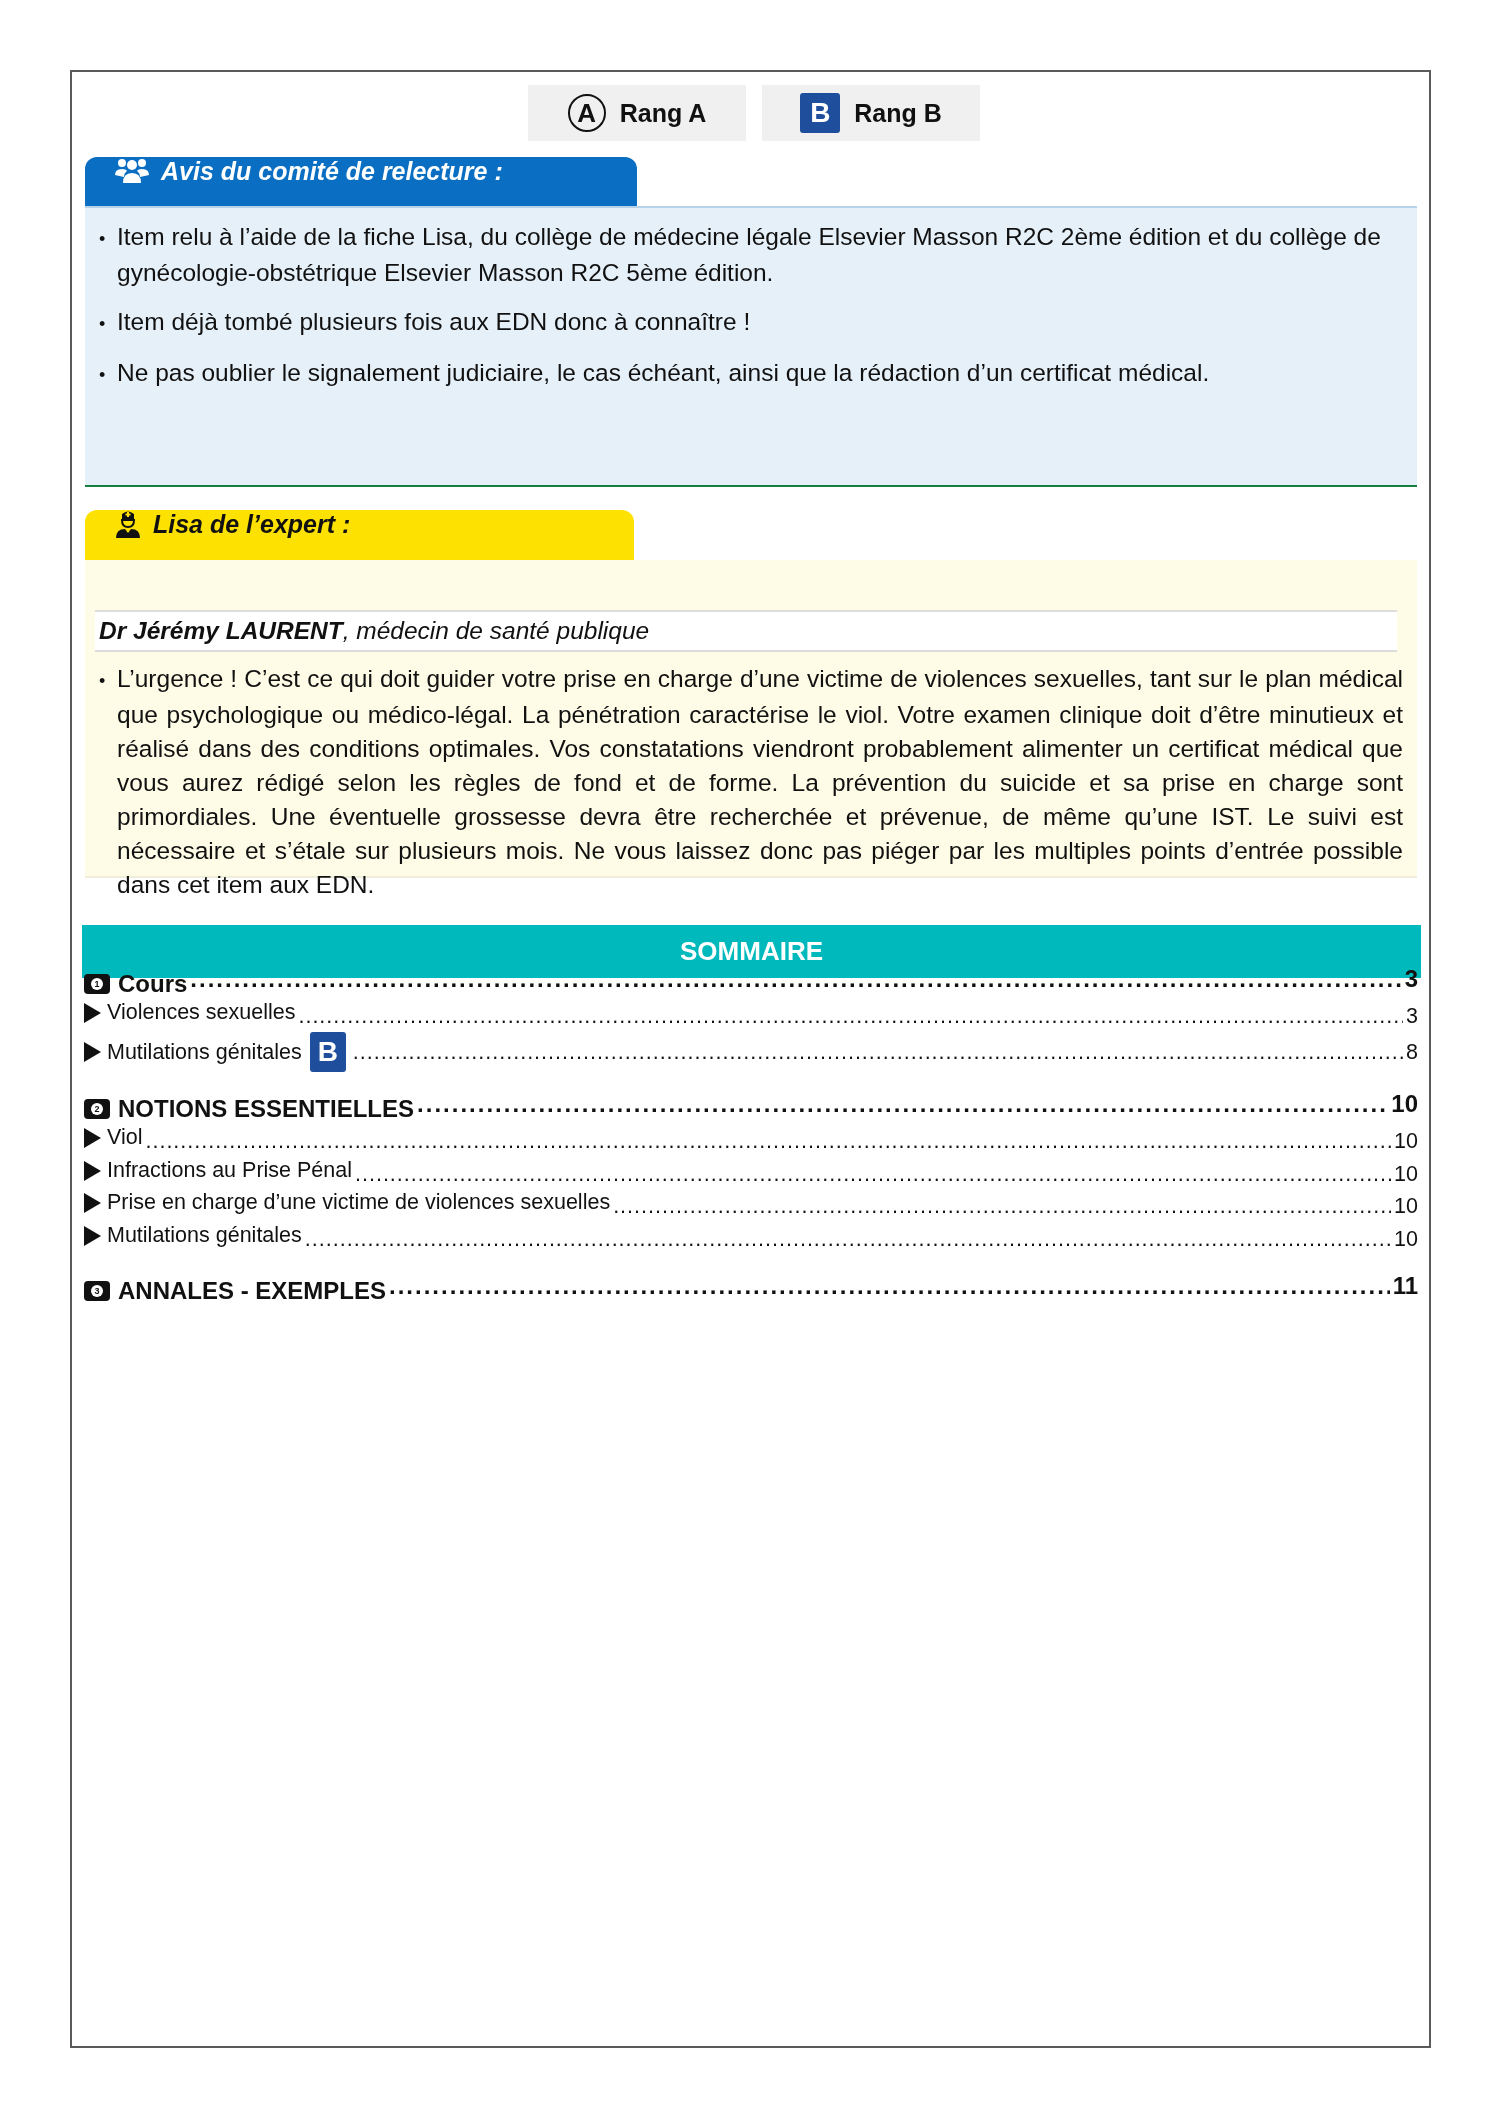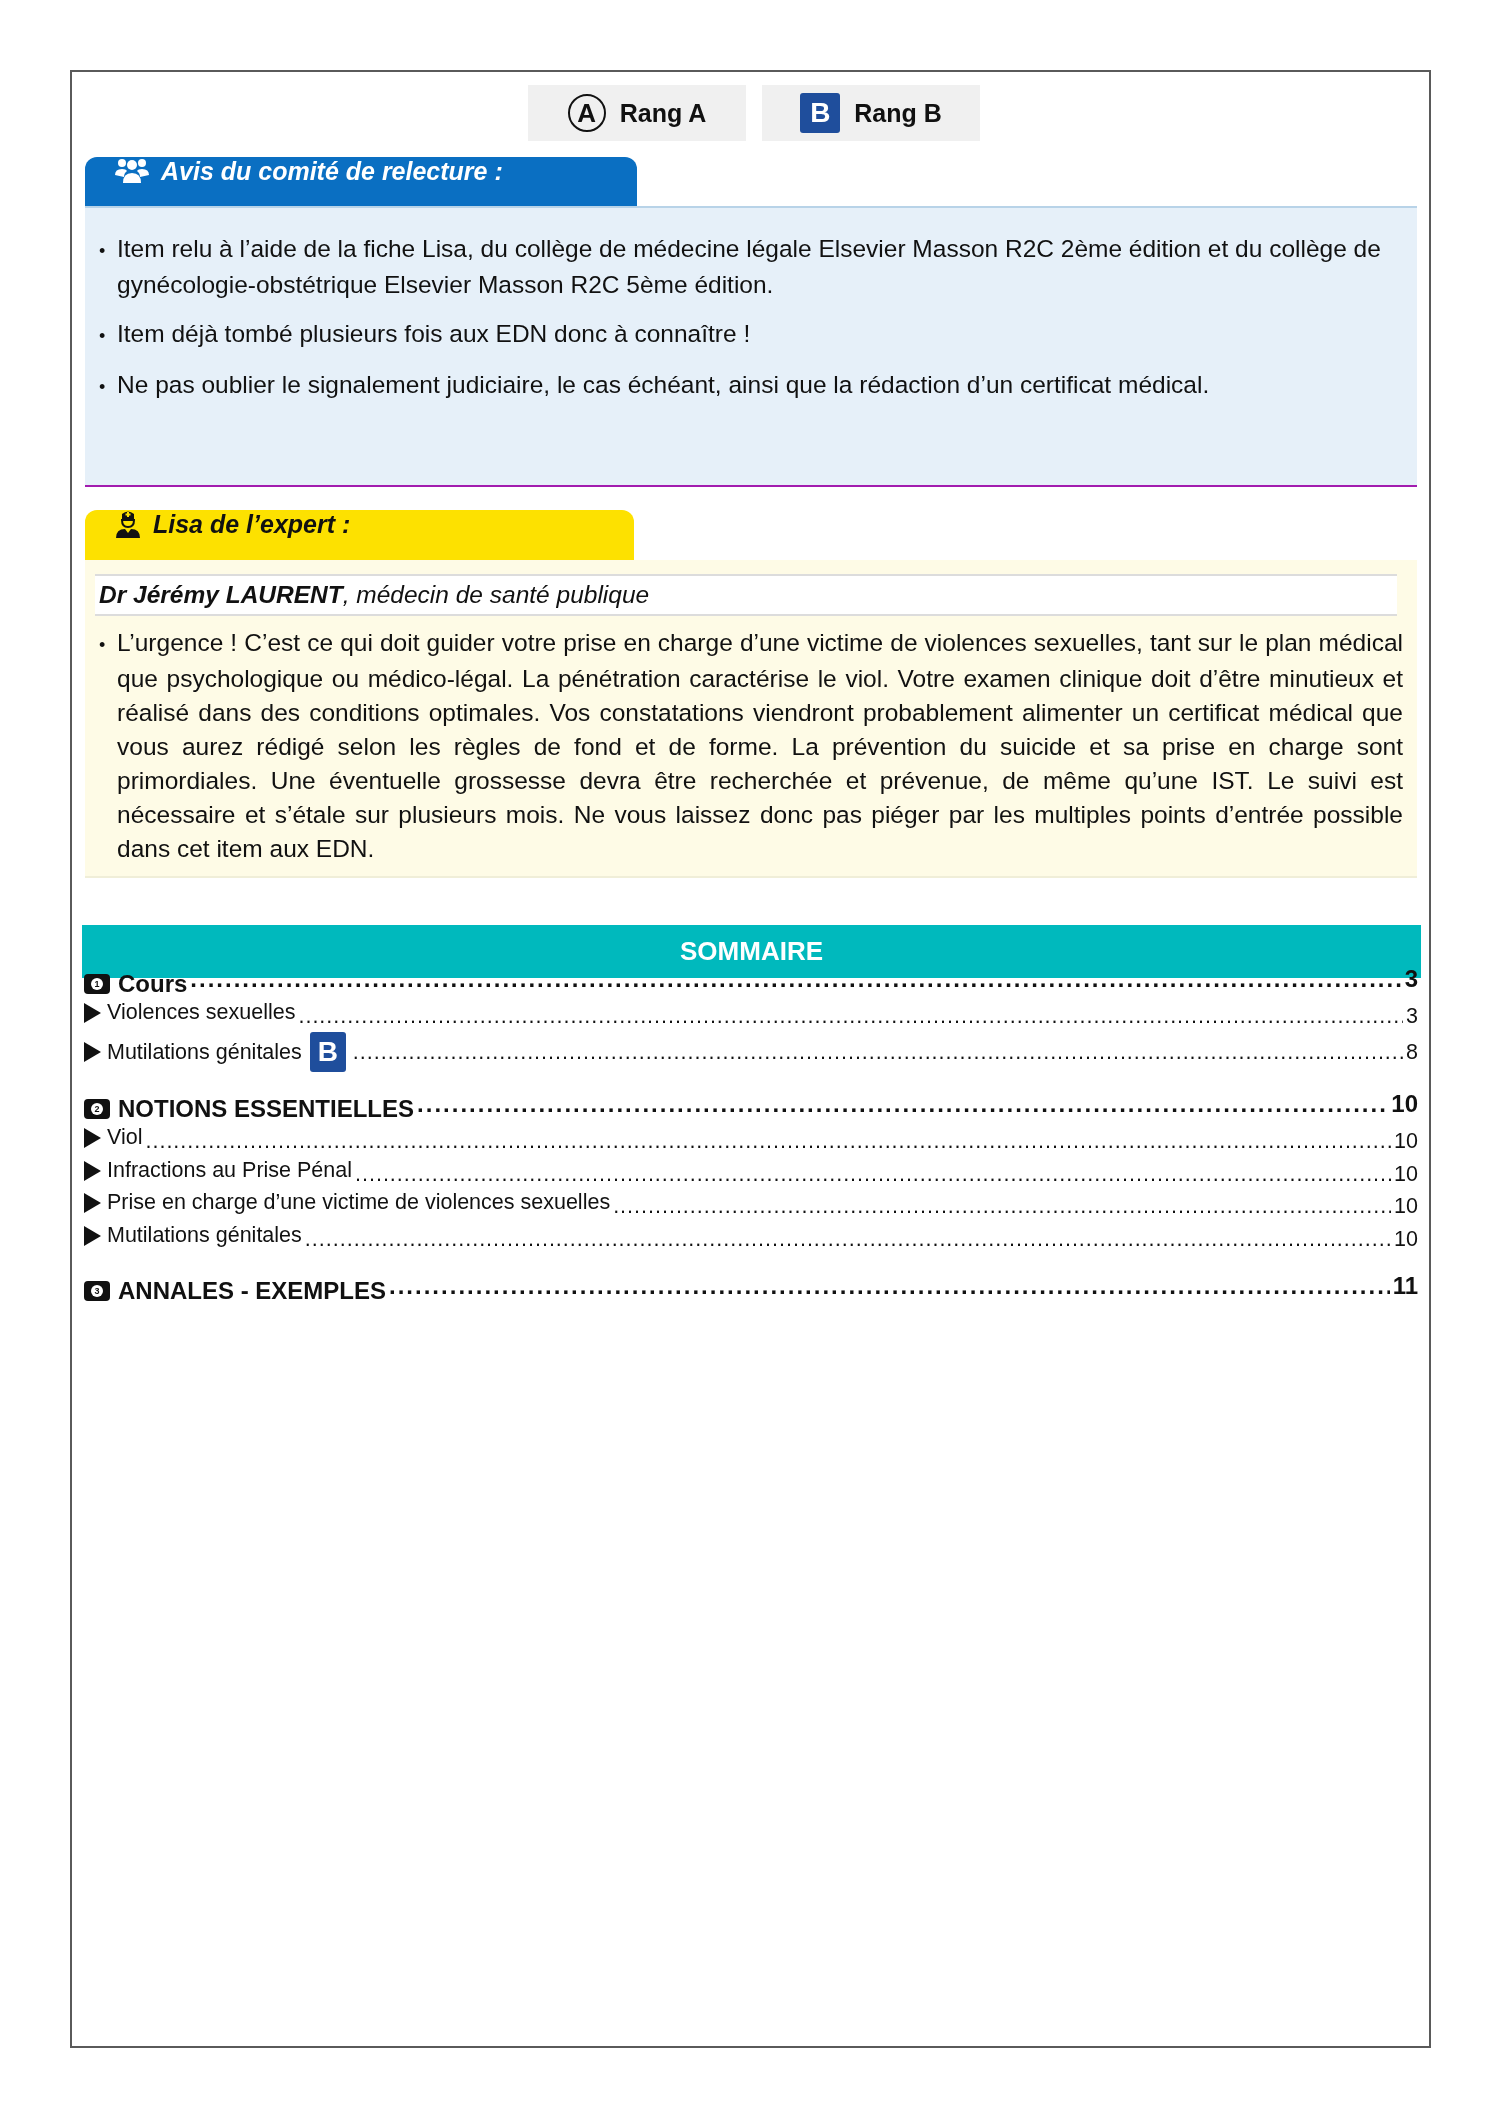--- a/index.html
+++ b/index.html
@@ -10,27 +10,27 @@
   .rang-a { left:528px; }
   .rang-b { left:762px; }
   .circle-a { width:38px; height:38px; border:2.5px solid #111; border-radius:50%; display:flex; align-items:center; justify-content:center; font-size:26px; font-weight:bold; box-sizing:border-box; }
   .square-b { width:40px; height:40px; background:#1f4e9c; color:#fff; border-radius:3px; display:flex; align-items:center; justify-content:center; font-size:28px; font-weight:bold; }
 
   .tab { position:absolute; left:85px; border-radius:12px 12px 0 0; display:flex; align-items:flex-start; padding-left:30px; box-sizing:border-box; font-style:italic; font-weight:bold; font-size:25px; gap:12px; }
   .tab-blue { top:157px; width:552px; height:50px; background:#0a6fc2; color:#fff; }
   .tab-yellow { top:510px; width:549px; height:50px; background:#fde100; color:#111; }
 
   .box { position:absolute; left:85px; width:1332px; box-sizing:border-box; }
-  .box-blue { top:206px; height:281px; background:#e6f0f9; border-top:2px solid #b8d3e8; border-bottom:2px solid #a21caf; padding:24px 14px 0 14px; }
+  .box-blue { top:206px; height:281px; background:#e6f0f9; border-top:2px solid #b8d3e8; border-bottom:2px solid #15803d; padding:12px 14px 0 14px; }
   .box-yellow { top:560px; height:318px; background:#fefbe6; border-bottom:2px solid #f0eed8; padding:14px 10px 0 14px; }
 
   .bullet-item { font-size:24.5px; line-height:34px; padding-left:18px; text-indent:-18px; margin-bottom:15px; }
   .bullet-item::before { content:"•"; display:inline-block; width:18px; text-indent:0; font-size:18px; }
 
-  .author { background:#fff; border-top:2px solid #dcdcdc; border-bottom:2px solid #dcdcdc; font-size:24.5px; font-style:italic; padding:2px 0 2px 0; height:34px; line-height:34px; margin-right:10px; margin-left:-4px; padding-left:4px; }
+  .author { background:#fff; border-top:2px solid #dcdcdc; border-bottom:2px solid #dcdcdc; font-size:24.5px; font-style:italic; padding:2px 0 2px 0; height:34px; line-height:34px; margin-right:10px; margin-left:-4px; padding-left:4px;margin-top:36px; }
   .author b { font-weight:bold; }
   .expert-text { font-size:24.5px; line-height:34px; text-align:justify; padding-left:18px; text-indent:-18px; margin-top:10px; padding-right:4px; }
   .expert-text::before { content:"•"; display:inline-block; width:18px; text-indent:0; font-size:18px; }
 
   .sommaire-bar { position:absolute; left:82px; top:893px; width:1339px; height:53px; background:#00b9bd; color:#fff; font-weight:bold; font-size:26px; display:flex; align-items:center; justify-content:center;margin-top:32px; }
 
   .toc { position:absolute; left:84px; width:1334px; }
   .toc-row { display:flex; align-items:baseline; width:100%; }
   .toc-row .label { white-space:nowrap; display:flex; align-items:center; }
   .toc-row .dots { flex:1; overflow:hidden; white-space:nowrap; margin:0 3px; }

